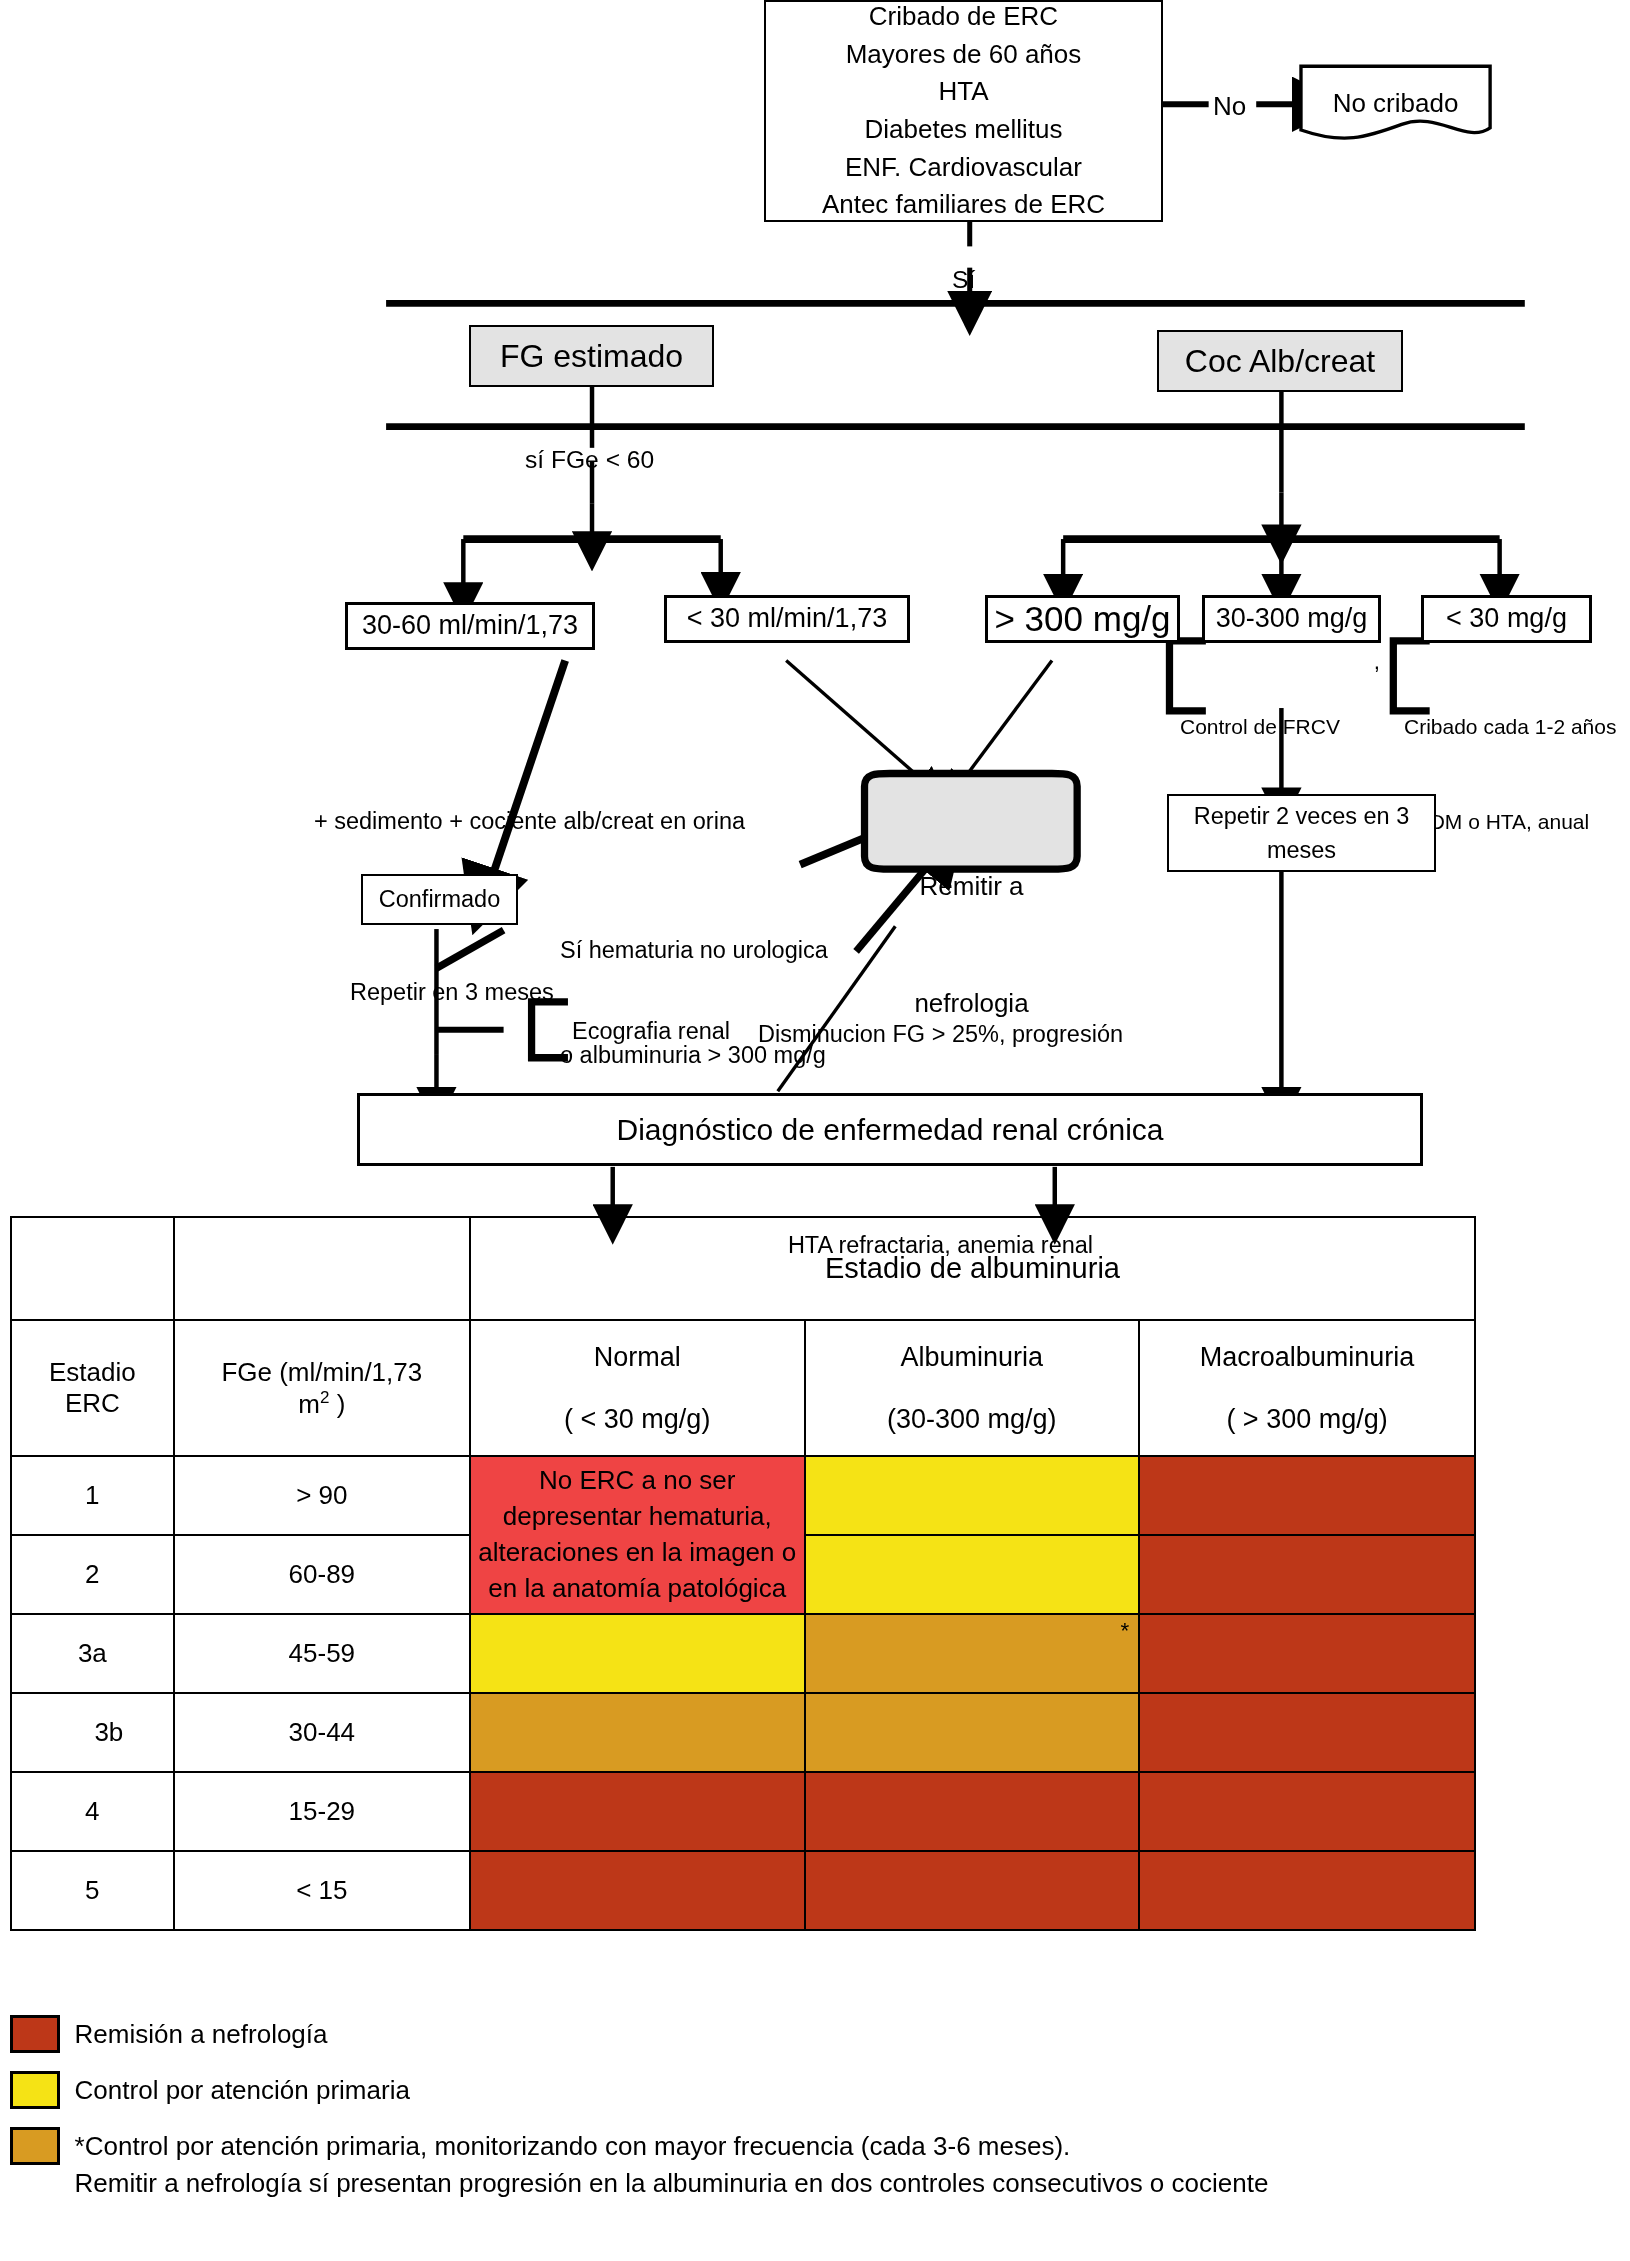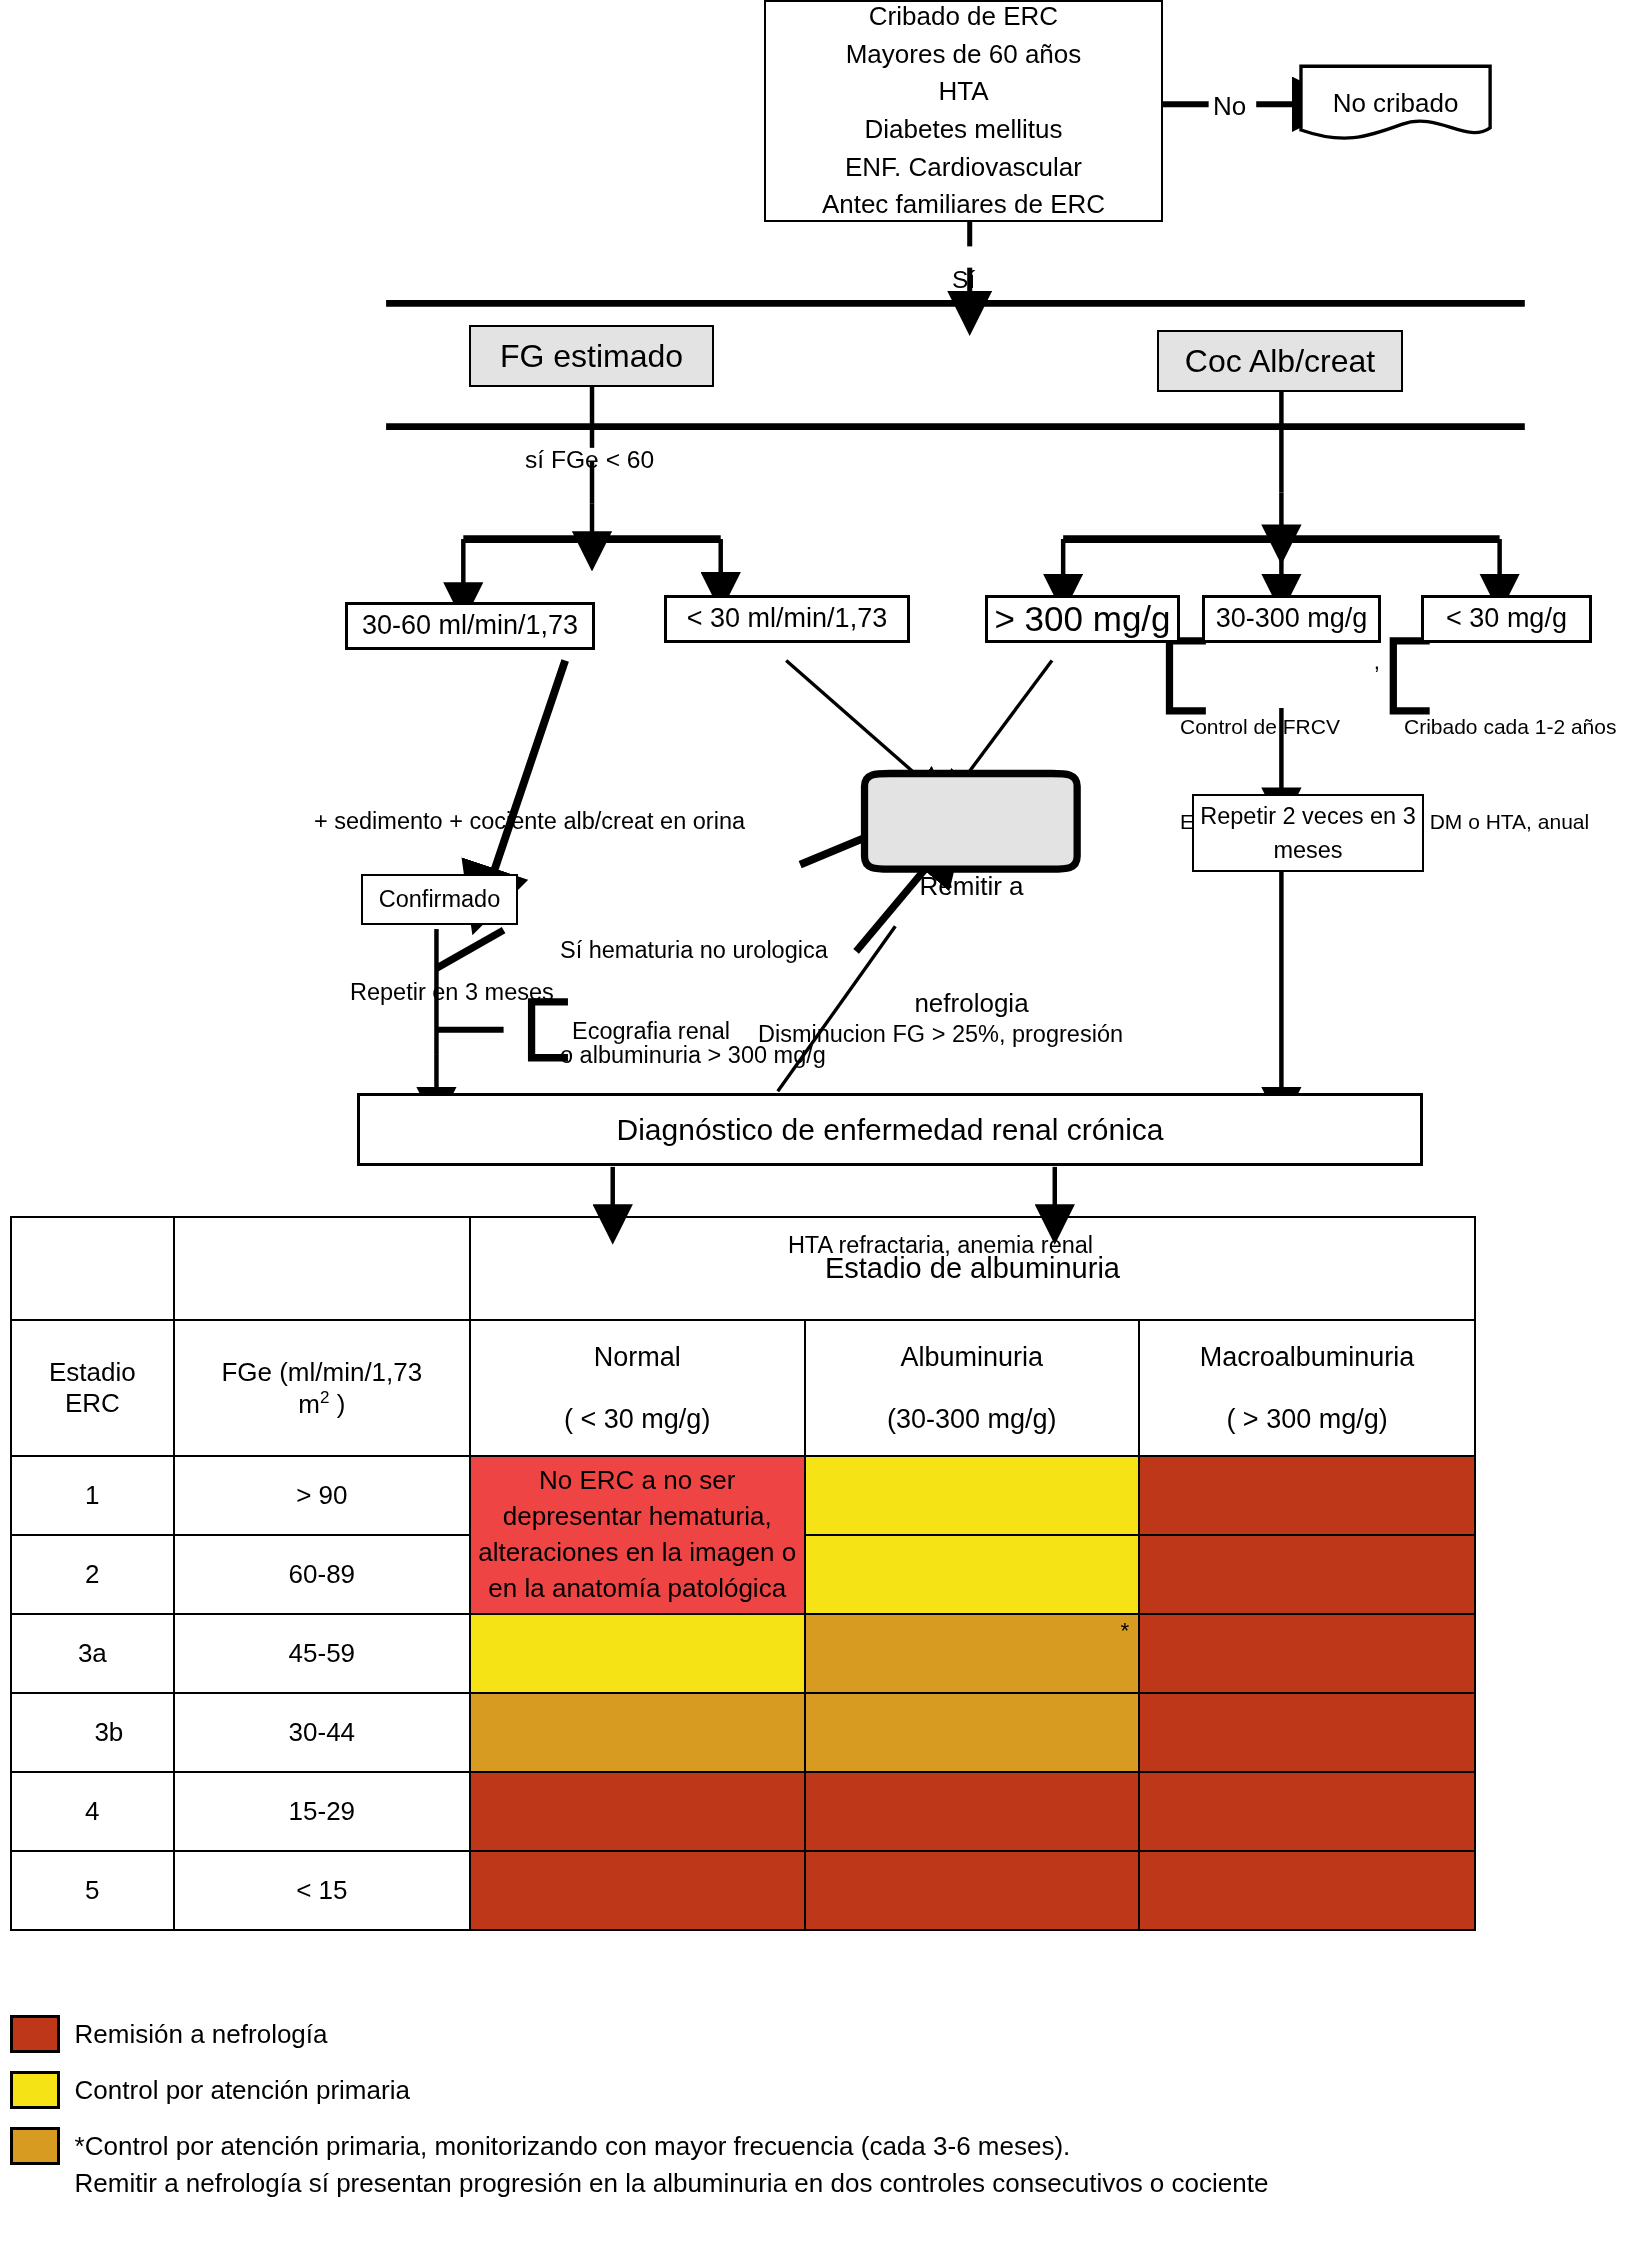--- a/index.html
+++ b/index.html
@@ -143,21 +143,21 @@
   <div class="lbl" style="left:1180px;top:648px;font-size:21px;">
     <div>Control de FRCV</div>
     <div>Evitar progresión</div>
   </div>
 
   <div class="lbl" style="left:1404px;top:648px;font-size:21px;">
     <div>Cribado cada 1-2 años</div>
     <div>Sí DM o HTA, anual</div>
   </div>
 
-  <div class="node" style="left:1192px;top:794px;width:232px;height:78px;font-size:23.5px;border-width:2.8px;">
+  <div class="node" style="left:1167px;top:794px;width:269px;height:78px;font-size:23.5px;border-width:2.8px;">
     <div>
       <div>Repetir 2 veces en 3</div>
       <div>meses</div>
     </div>
   </div>
 
   <div class="lbl center" style="left:241px;top:733px;width:577px;font-size:23.5px;">
     <div>+ sedimento + cociente alb/creat en orina</div>
   </div>
 

